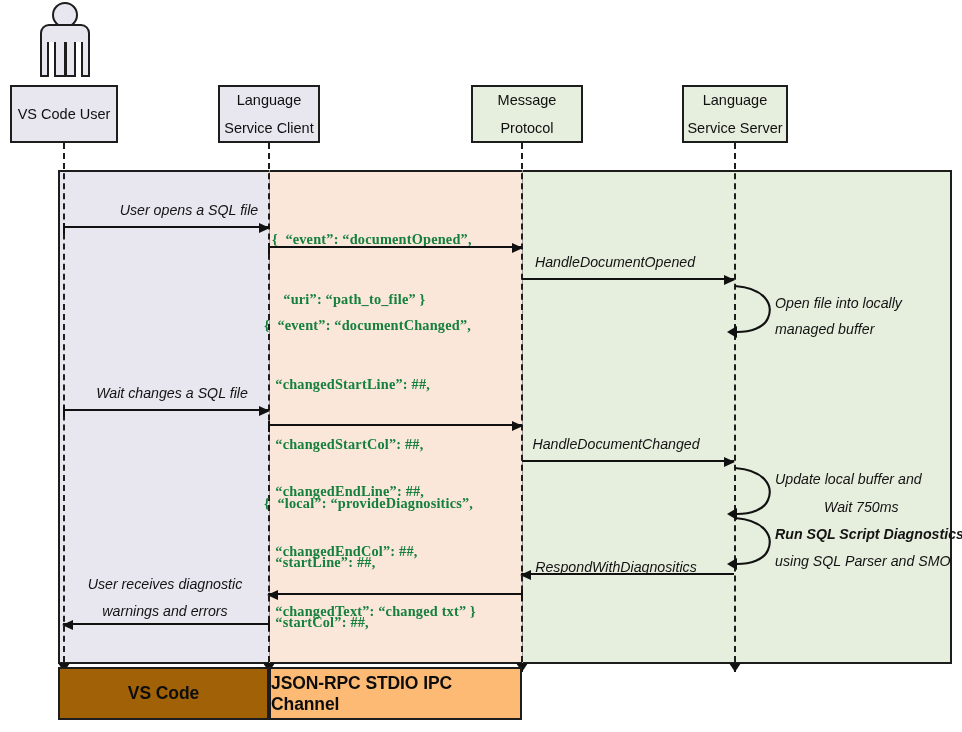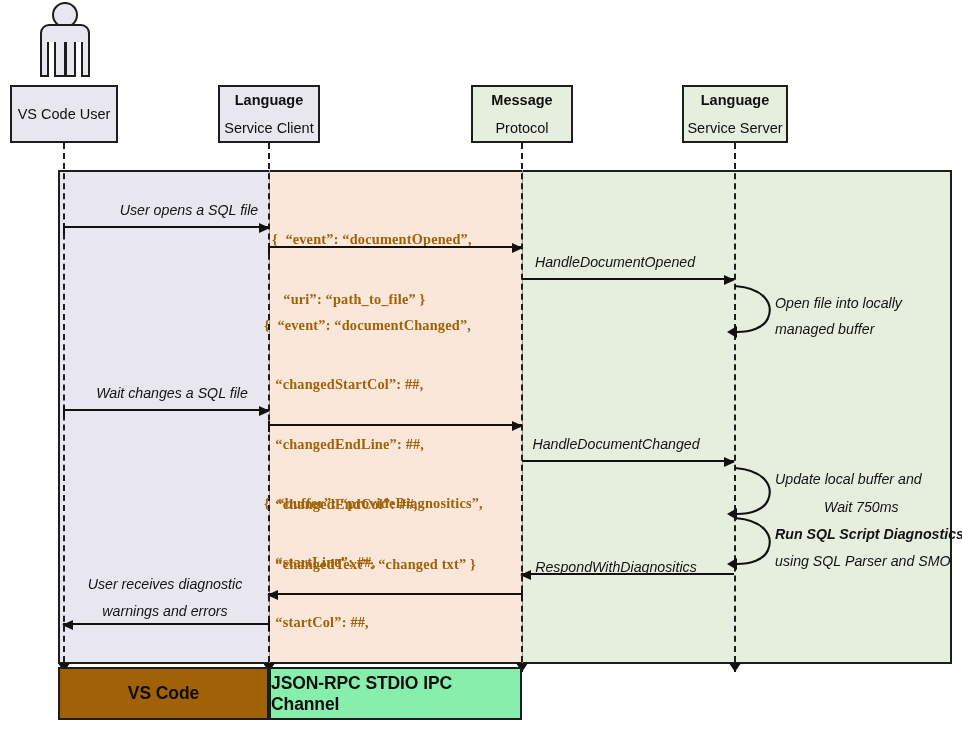--- a/index.html
+++ b/index.html
@@ -51,21 +51,21 @@
     box-sizing:border-box;
     display:flex;
     flex-direction:column;
     align-items:center;
     justify-content:center;
     font-size:14.5px;
     color:#101010;
     line-height:1.0;
     text-align:center;
   }
-  .pbox .l1{margin-bottom:13px;font-weight:bold;}
+  .pbox .l1{margin-bottom:13px;}
   .pbox .l2{}
   .pbox.single{justify-content:center;}
   .pbox.grey{background:#e8e6ef;}
   .pbox.green{background:#e6eedd;}
 
   
   .band{
     position:absolute;
     box-sizing:border-box;
   }
@@ -130,21 +130,21 @@
     white-space:nowrap;
     line-height:1.0;
   }
   .lbl.center{transform:translateX(-50%);}
 
   .json{
     position:absolute;
     font-family:"Liberation Serif", serif;
     font-weight:bold;
     font-size:14.3px;
-    color:#a16207;
+    color:#15803d;
     white-space:pre;
     line-height:1.0;
     letter-spacing:0.2px;
   }
 
   
   .loop{
     position:absolute;
     overflow:visible;
   }
@@ -156,21 +156,21 @@
     border:2.2px solid #1d1d1d;
     display:flex;
     align-items:center;
     justify-content:center;
     font-size:17.5px;
     font-weight:bold;
     color:#0d0d0d;
     letter-spacing:-0.1px;
   }
   .footer-cell.grey{background:#a16207;}
-  .footer-cell.peach{background:#86efac;}
+  .footer-cell.peach{background:#fdba74;}
   .footer-cell.green{background:#e6eedd;}
 
   .tiparrow{
     position:absolute;
     width:0;height:0;
     border-left:6px solid transparent;
     border-right:6px solid transparent;
     border-top:9px solid #111111;
   }
 </style>
@@ -189,21 +189,21 @@
 
   <div class="pbox grey single" style="left:10px;top:85px;width:108px;height:58px;">
     <span class="l2">VS Code User</span>
   </div>
 
   <div class="pbox grey" style="left:218px;top:85px;width:102px;height:58px;">
     <span class="l1">Language</span>
     <span class="l2">Service Client</span>
   </div>
 
-  <div class="pbox green" style="left:471px;top:85px;width:102px;height:58px;">
+  <div class="pbox green" style="left:471px;top:85px;width:112px;height:58px;">
     <span class="l1">Message</span>
     <span class="l2">Protocol</span>
   </div>
 
   <div class="pbox green" style="left:682px;top:85px;width:106px;height:58px;">
     <span class="l1">Language</span>
     <span class="l2">Service Server</span>
   </div>
 
   <div class="band grey" style="left:58px;top:170px;width:211px;height:494px;"></div>
@@ -222,28 +222,29 @@
 
   <div class="lifeline" style="left:734px;top:143px;height:529px;"></div>
 
   <div class="json" style="left:272px;top:203px;">
     <div style="margin-bottom:18px;">{  “event”: “documentOpened”,</div>
     <div>   “uri”: “path_to_file” }</div>
   </div>
 
   <div class="json" style="left:264px;top:289px;">
     <div style="margin-bottom:17px;">{  “event”: “documentChanged”,</div>
-    <div style="margin-bottom:17px;">   “changedStartCol”: ##,</div>
+    <div style="margin-bottom:17px;">   “changedStartLine”: ##,</div>
+    <div style="margin-bottom:4px;">   “changedStartCol”: ##,</div>
     <div style="margin-bottom:17px;">   “changedEndLine”: ##,</div>
     <div style="margin-bottom:17px;">   “changedEndCol”: ##,</div>
     <div>   “changedText”: “changed txt” }</div>
   </div>
 
   <div class="json" style="left:264px;top:467px;">
-    <div style="margin-bottom:17px;">{  “buffer”: “provideDiagnositics”,</div>
+    <div style="margin-bottom:17px;">{  “local”: “provideDiagnositics”,</div>
     <div style="margin-bottom:17px;">   “startLine”: ##,</div>
     <div style="margin-bottom:17px;">   “startCol”: ##,</div>
     <div style="margin-bottom:17px;">   “endLine”: ##,</div>
     
     
   </div>
 
   <div class="lbl center" style="left:166px;top:203px;margin-left:23px;">User opens a SQL file</div>
   <div class="arrow" style="left:64px;top:226px;width:205px;">
     <span class="tick" style="left:-1px;"></span>

